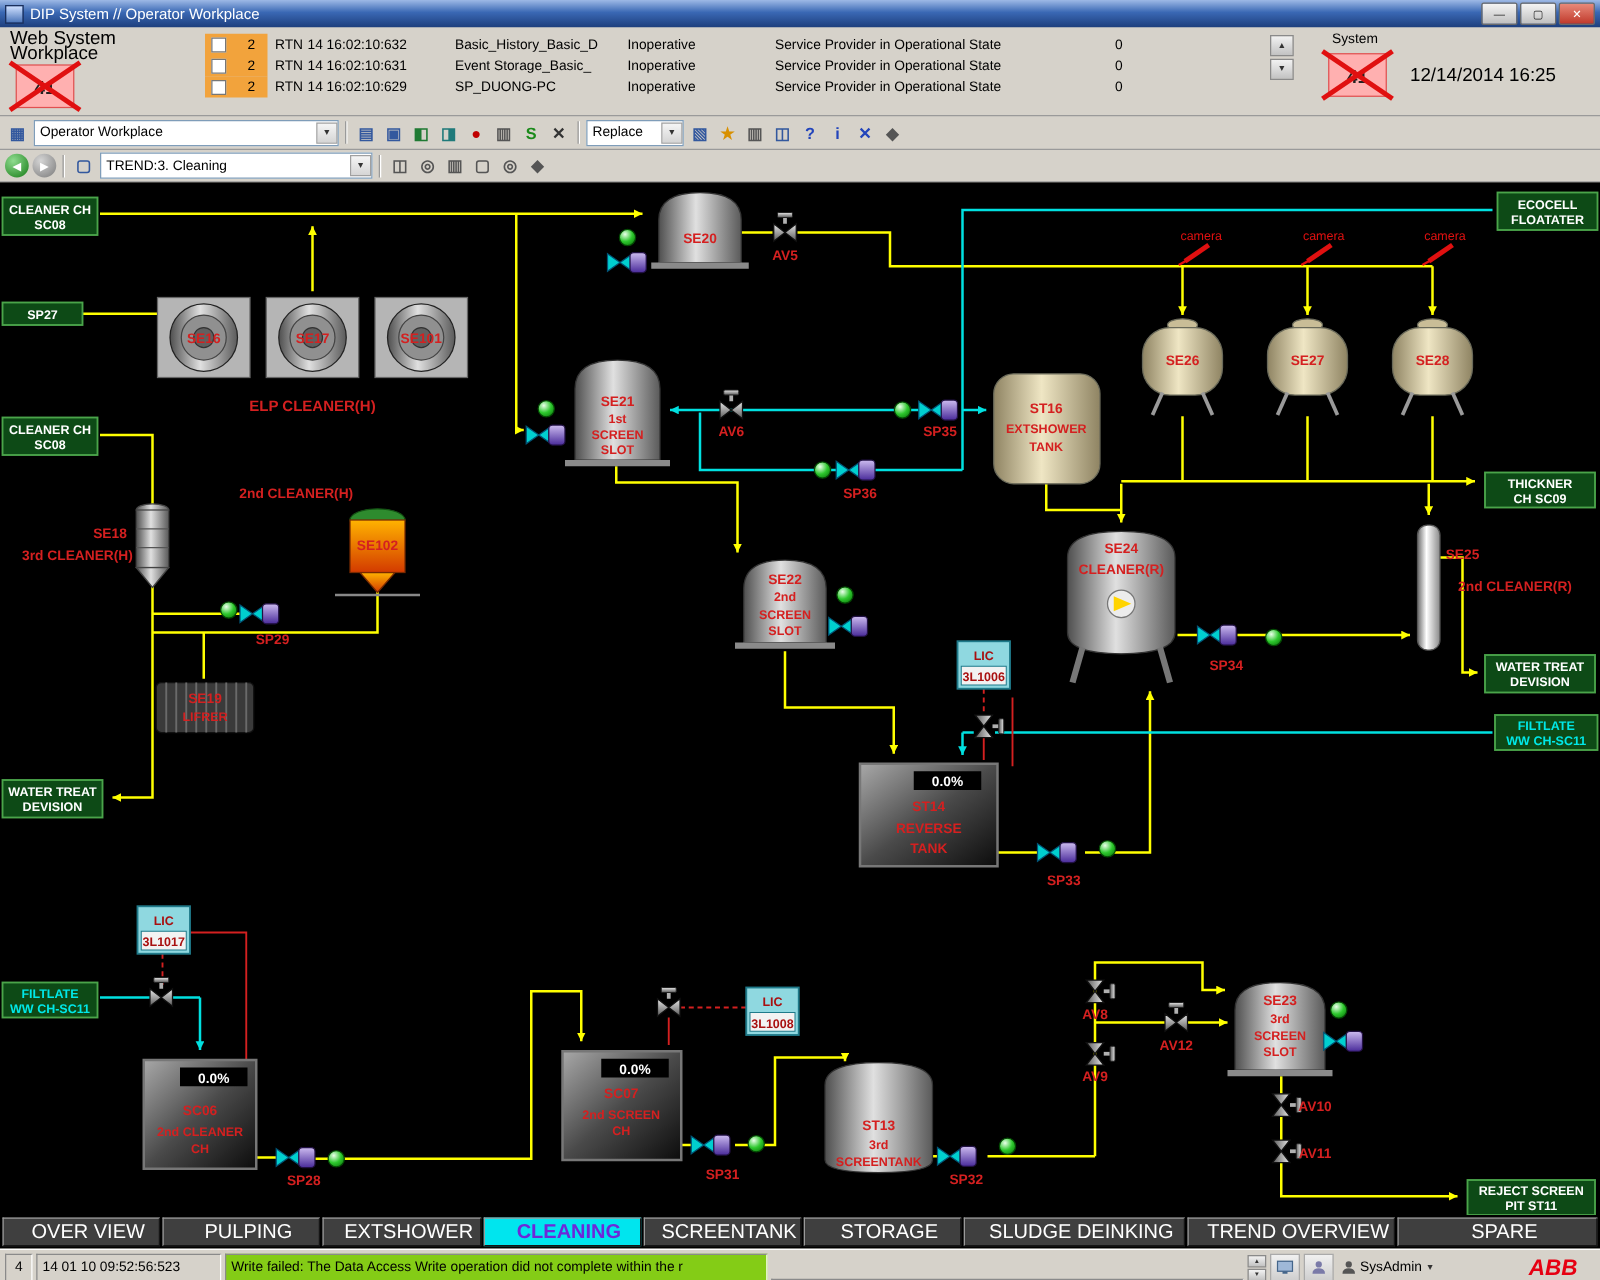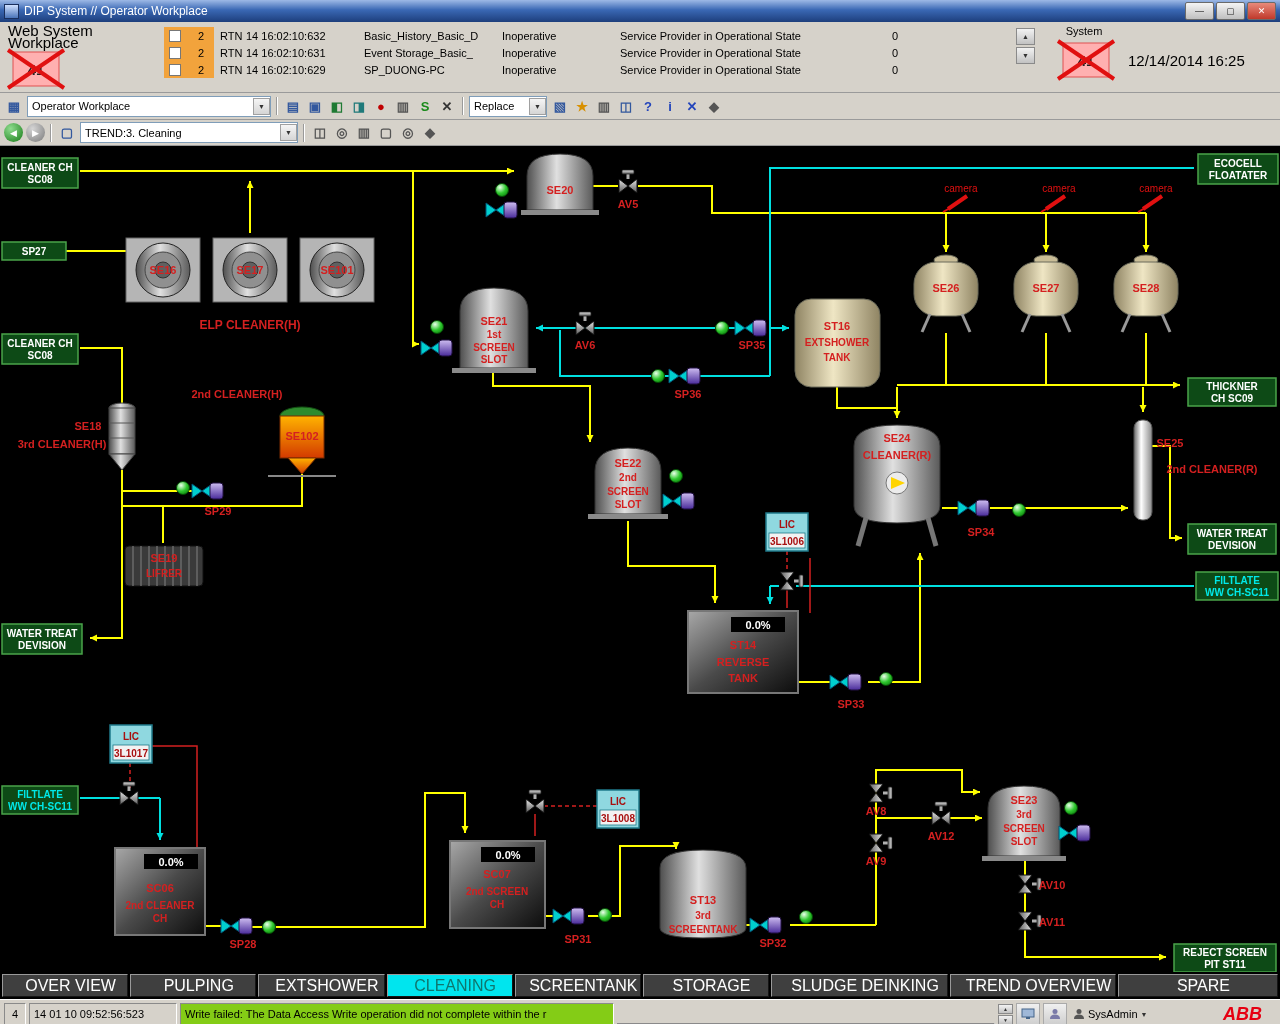--- a/index.html
+++ b/index.html
@@ -47,21 +47,21 @@
   #diagram .tio{fill:#ffffff;font-size:10px;}
   #diagram .tioc{fill:#00e8e8;font-size:10px;}
   #diagram .tcam{fill:#e01010;font-weight:normal;font-size:10px;}
   #diagram .tpct{fill:#ffffff;}
   #diagram .tlic{fill:#a81010;font-size:10px;}
   #diagram .iob{fill:#0d4a16;stroke:#4aa44a;stroke-width:1.5;}
   
   .tabs{display:flex;gap:2px;background:#000;padding:2px;height:27px;box-sizing:border-box;}
   .tab{flex:1;background:#3f3f3f;border:1px solid;border-color:#9a9a9a #151515 #151515 #9a9a9a;color:#fff;font-size:16px;display:flex;align-items:center;justify-content:center;white-space:nowrap;cursor:default;padding-left:11px;}
   .tab:nth-child(7){flex:1.45;} .tab:nth-child(8){flex:1.35;} .tab:nth-child(9){flex:1.3;}
-  .tab.active{background:#00e5ee;color:#0f766e;font-weight:normal;}
+  .tab.active{background:#00e5ee;color:#6d28d9;font-weight:bold;}
   
   .statusbar{height:28px;background:#d6d2ca;display:flex;align-items:center;gap:3px;padding:0 4px;border-top:1px solid #fff;}
   .sb{border:1px solid;border-color:#8a8a8a #ffffff #ffffff #8a8a8a;height:20px;display:flex;align-items:center;font-size:11px;padding:0 4px;background:#d6d2ca;color:#000;white-space:nowrap;overflow:hidden;}
   .sb-count{width:12px;justify-content:center;}
   .sb-time{width:138px;}
   .sb-msg{width:424px;background:#84cc16;}
   .sb-tag{width:368px;margin-top:40px;}
   .sb-spin{display:flex;flex-direction:column;gap:1px;}
   .sb-spin .sbtn{width:13px;height:8px;font-size:5px;}
   .sb-iconbtn{width:22px;height:20px;display:flex;align-items:center;justify-content:center;border:1px solid #aaa;background:linear-gradient(#f0f0f0,#cfcfcf);}

